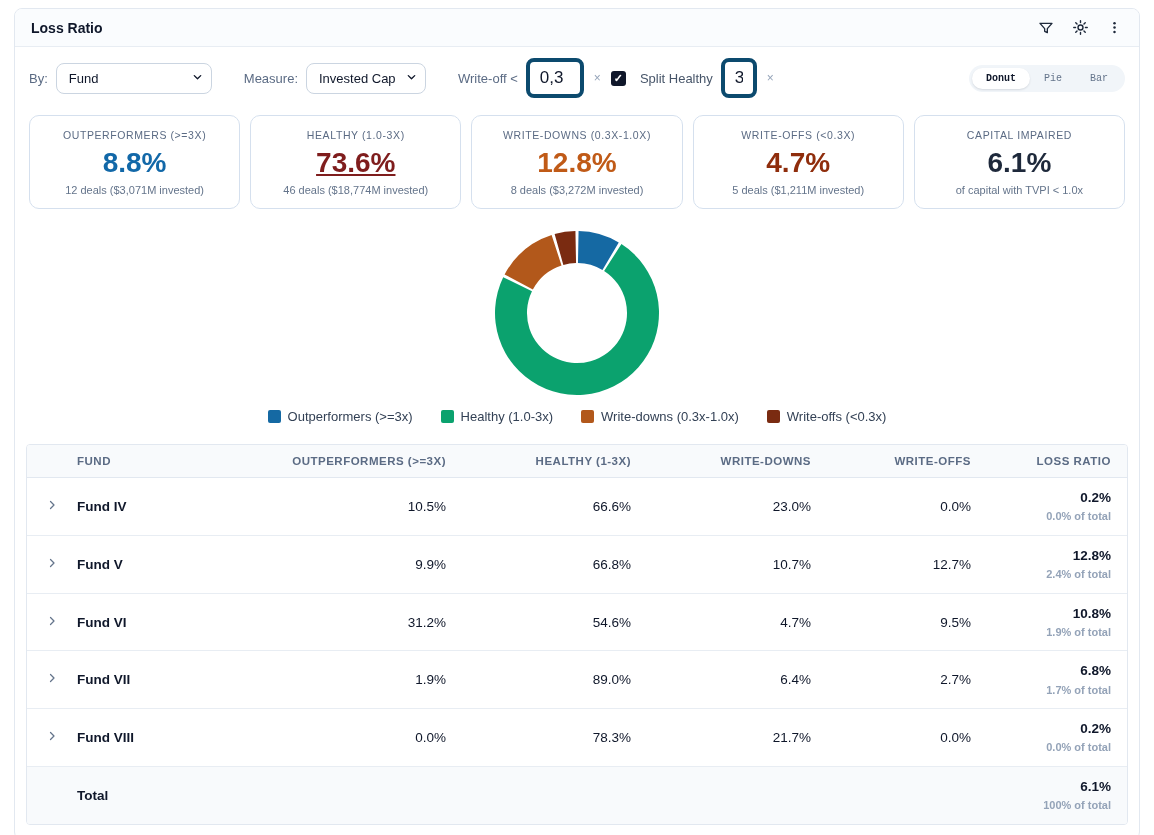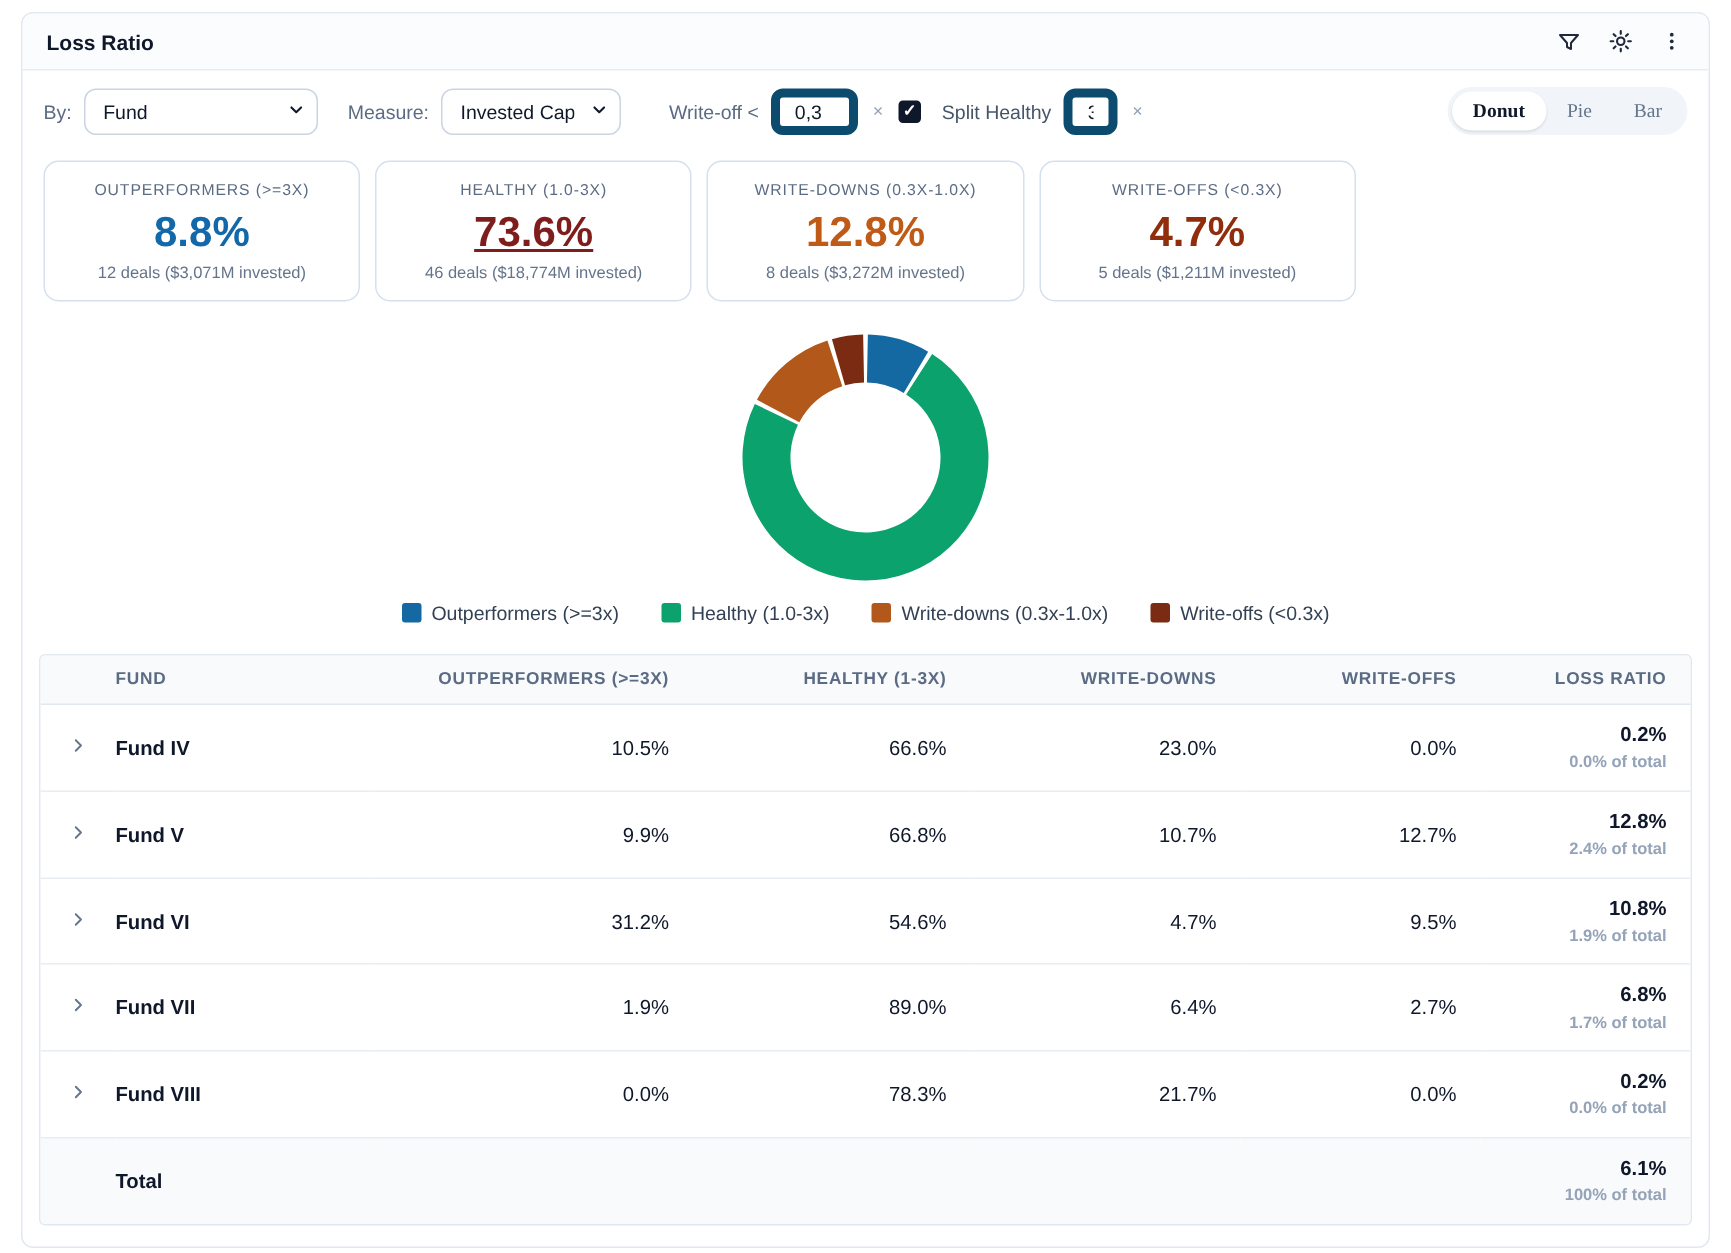--- a/index.html
+++ b/index.html
@@ -13,29 +13,29 @@
   .hicon { width:18px; height:18px; display:flex; align-items:center; justify-content:center; cursor:pointer; }
 
   
   .controls { display:flex; align-items:center; gap:8px; padding:11px 14px; font-size:13px; }
   .ctl-label { color:#5b6b84; }
   .sel-wrap { position:relative; display:inline-block; }
   .sel-wrap select { appearance:none; -webkit-appearance:none; font-family:"Liberation Sans",sans-serif; font-size:13px; color:#0f172a; border:1px solid #cbd5e1; border-radius:8px; background:#fff; padding:6px 30px 6px 12px; height:31px; }
   .sel-by select { width:156px; }
   .sel-measure select { width:120px; }
   .sel-chev { position:absolute; right:9px; top:50%; transform:translateY(-50%); pointer-events:none; color:#0f172a; }
-  .num-input { font-family:"Liberation Sans",sans-serif; font-size:13px; color:#0f172a; border:6px solid #0c4a6e; border-radius:8px; height:31px; padding:4px 10px; }
+  .num-input { font-family:"Liberation Sans",sans-serif; font-size:17px; color:#0f172a; border:4px solid #0c4a6e; border-radius:8px; height:31px; padding:16px 10px; }
   .w-writeoff { width:58px; }
   .w-split { width:36px; }
   .clear-x { color:#94a3b8; font-size:12px; margin:0 2px; cursor:pointer; }
   .chk { width:15px; height:15px; border-radius:3px; background:#0f172a; display:inline-flex; align-items:center; justify-content:center; margin-right:6px; cursor:pointer; flex:none; }
   .chk::after { content:"✓"; color:#fff; font-size:11px; font-weight:700; line-height:1; }
   .chk-label { color:#475569; }
   .seg { margin-left:auto; display:flex; align-items:center; background:#f1f5f9; border-radius:999px; padding:3px; }
-  .seg-btn { border:none; background:transparent; font-family:Liberation Serif, serif; font-size:13px; color:#64748b; padding:5px 14px; border-radius:999px; cursor:pointer; }
+  .seg-btn { border:none; background:transparent; font-family:Liberation Mono, monospace; font-size:10px; color:#64748b; padding:5px 14px; border-radius:999px; cursor:pointer; }
   .seg-btn.active { background:#fff; color:#0f172a; font-weight:700; box-shadow:0 1px 2px rgba(15,23,42,.12); }
 
   
   .stats { display:grid; grid-template-columns:repeat(5,1fr); gap:10px; padding:6px 14px 10px; }
   .stat { border:1px solid #d5e0ee; border-radius:10px; padding:13px 8px 12px; text-align:center; background:#fff; }
   .stat-label { font-size:10.5px; letter-spacing:.6px; color:#5b6b84; margin-bottom:6px; }
   .stat-value { font-size:28px; font-weight:700; line-height:1.15; margin-bottom:5px; }
   .stat-sub { font-size:11px; color:#64748b; }
 
   
@@ -88,21 +88,21 @@
   </div>
 
   <div class="controls">
     <span class="ctl-label">By:</span>
     <span class="sel-wrap sel-by">
       <select><option>Fund</option></select>
       <span class="sel-chev"><svg width="11" height="11" viewBox="0 0 24 24" fill="none" stroke="currentColor" stroke-width="3" stroke-linecap="round" stroke-linejoin="round">
             <path d="M5 9l7 7 7-7"></path>
           </svg></span>
     </span>
-    <span class="ctl-label" style="margin-left:12px">Measure:</span>
+    <span class="ctl-label" style="margin-left:24px">Measure:</span>
     <span class="sel-wrap sel-measure">
       <select><option>Invested Capital</option></select>
       <span class="sel-chev"><svg width="11" height="11" viewBox="0 0 24 24" fill="none" stroke="currentColor" stroke-width="3" stroke-linecap="round" stroke-linejoin="round">
             <path d="M5 9l7 7 7-7"></path>
           </svg></span>
     </span>
     <span class="ctl-label" style="margin-left:24px">Write-off &lt;</span>
     <input class="num-input w-writeoff" value="0,3" style="">
     <span class="clear-x">×</span>
     <span class="chk"></span>
@@ -129,20 +129,25 @@
     </div>
     <div class="stat">
       <div class="stat-label">WRITE-DOWNS (0.3X-1.0X)</div>
       <div class="stat-value" style="color: rgb(192, 90, 23);">12.8%</div>
       <div class="stat-sub">8 deals ($3,272M invested)</div>
     </div>
     <div class="stat">
       <div class="stat-label">WRITE-OFFS (&lt;0.3X)</div>
       <div class="stat-value" style="color: rgb(143, 45, 12);">4.7%</div>
       <div class="stat-sub">5 deals ($1,211M invested)</div>
+    </div>
+    <div class="stat">
+      <div class="stat-label">CAPITAL IMPAIRED</div>
+      <div class="stat-value" style="color: rgb(30, 41, 59);">6.1%</div>
+      <div class="stat-sub">of capital with TVPI &lt; 1.0x</div>
     </div>
   </div>
 
   <div class="chart-wrap">
     <svg width="168" height="168" viewBox="0 0 168 168">
         <path d="M85.57 2.02 A82 82 0 0 1 125.76 13.43 L109.47 40.95 A50.019999999999996 50.019999999999996 0 0 0 84.96 33.99 Z" fill="#1569a3"></path>
         <path d="M128.43 15.08 A82 82 0 1 1 10.20 48.26 L38.98 62.20 A50.019999999999996 50.019999999999996 0 1 0 111.10 41.96 Z" fill="#0ba26e"></path>
         <path d="M11.62 45.46 A82 82 0 0 1 58.61 6.03 L68.51 36.44 A50.019999999999996 50.019999999999996 0 0 0 39.85 60.49 Z" fill="#b2581b"></path>
         <path d="M61.62 5.11 A82 82 0 0 1 82.43 2.02 L83.04 33.99 A50.019999999999996 50.019999999999996 0 0 0 70.35 35.88 Z" fill="#7a2b11"></path>
       </svg>

